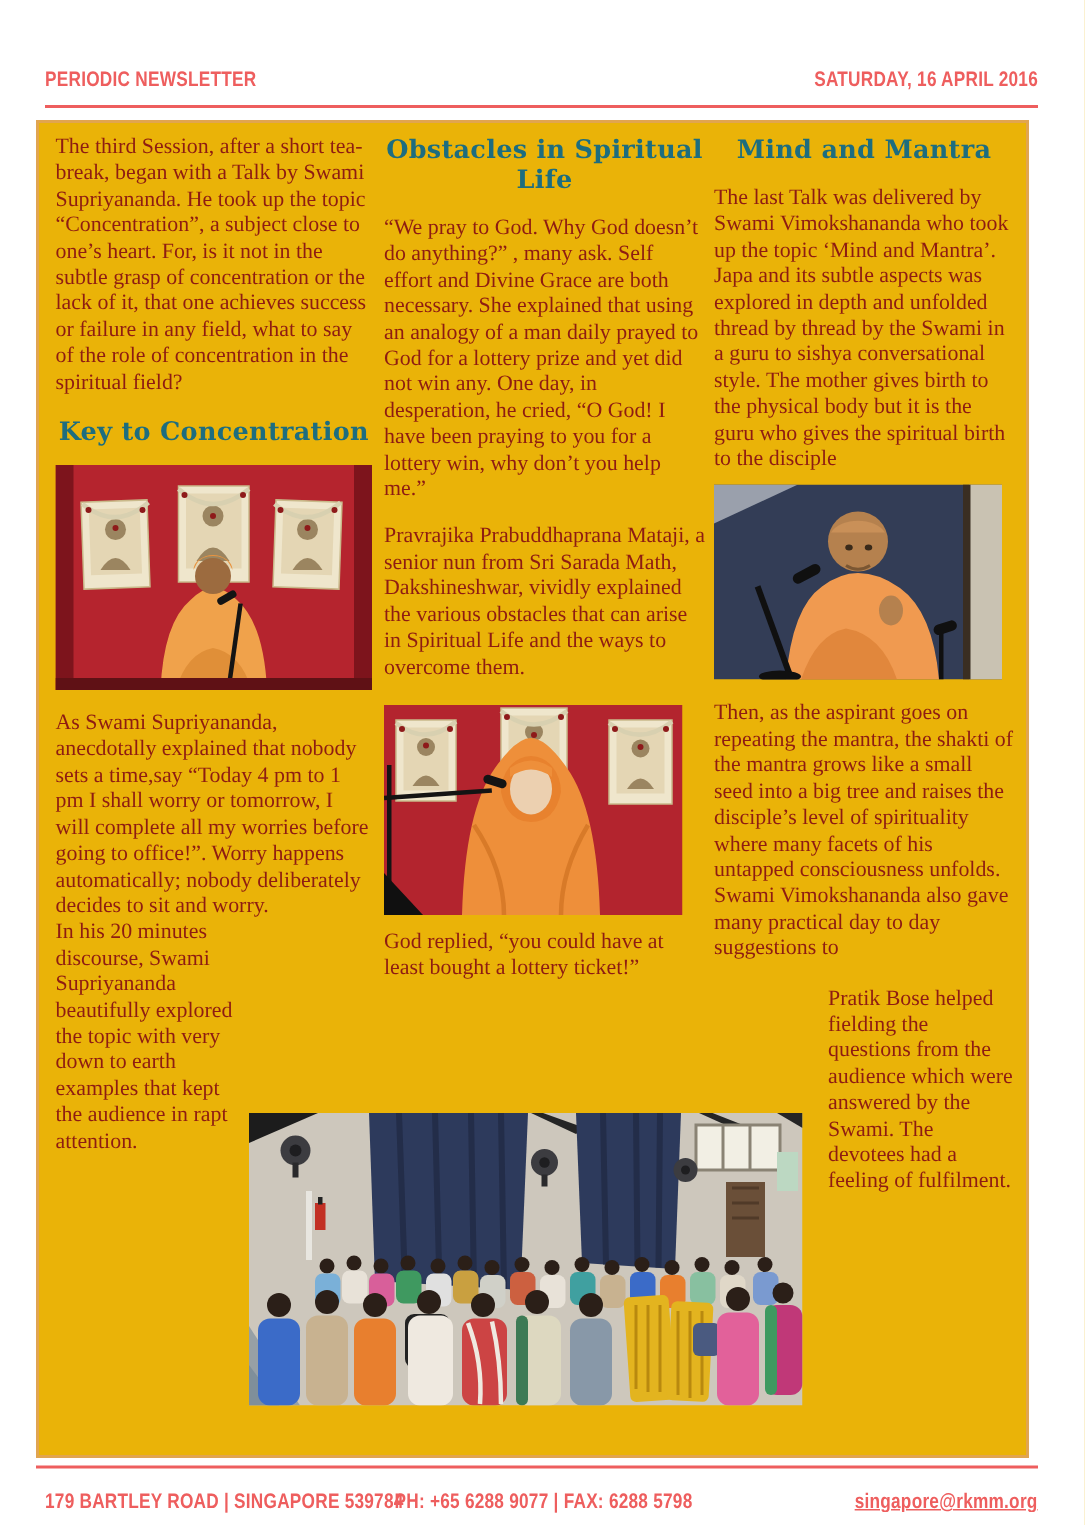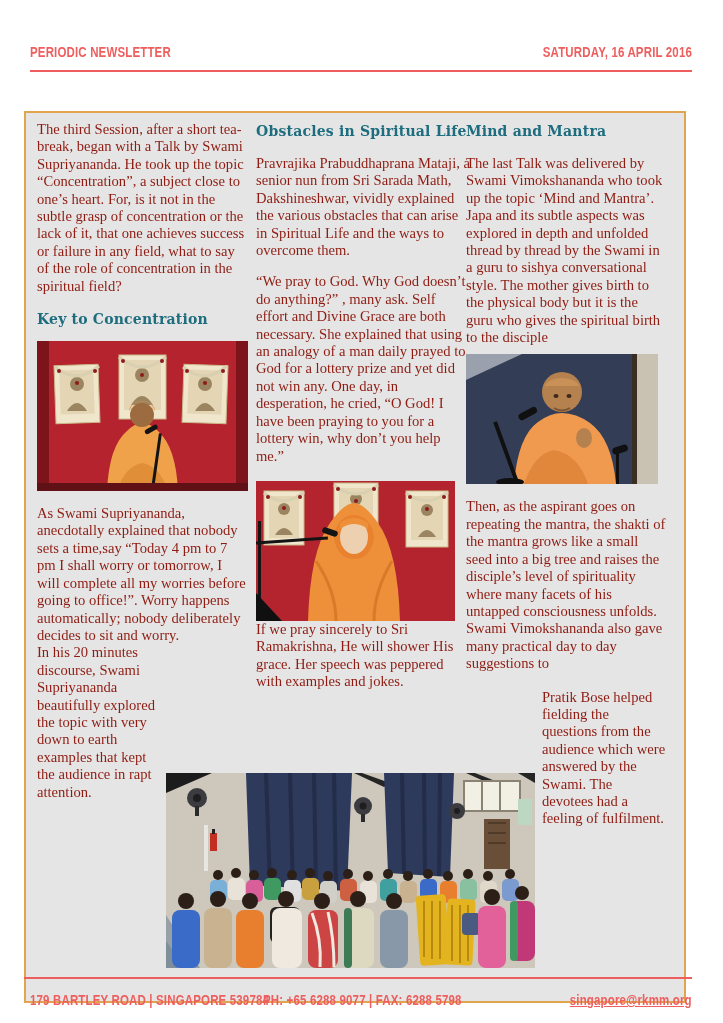--- a/index.html
+++ b/index.html
@@ -4,30 +4,30 @@
 <style>
   html,body{margin:0;padding:0;background:#ffffff;}
   .page{position:relative;width:723px;height:1023px;background:#ffffff;overflow:hidden;
         font-family:"Liberation Serif",serif;}
   .condensed{font-family:"Liberation Sans",sans-serif;font-weight:700;color:#ee5e5e;
              font-size:14px;letter-spacing:.2px;white-space:nowrap;}
   .hdr-left{position:absolute;left:30px;top:44px;transform:scaleX(.82);transform-origin:left center;}
   .hdr-right{position:absolute;right:31px;top:44px;transform:scaleX(.82);transform-origin:right center;}
   .hdr-rule{position:absolute;left:30px;top:70px;width:662px;height:2px;background:#ee5e5e;}
   .content-box{position:absolute;left:24px;top:80px;width:658px;height:888px;
-               border:2px solid #e1a550;background:#e5e5e5;overflow:hidden;margin-top:31px;}
+               border:2px solid #e1a550;background:#eab308;overflow:hidden;}
   .col{position:absolute;top:0;color:#8e1c12;font-size:14.6px;line-height:17.4px;}
   .col1{left:11px;width:211px;}
   .col2{left:230px;width:214px;}
-  .col3{left:440px;width:200px;}
+  .col3{left:450px;width:200px;}
   .col p{margin:0 0 0 0;}
   .gap-top{margin-top:14px !important;}
   .first{margin-top:8px !important;}
-  h2{font-family:"DejaVu Serif",serif;font-weight:bold;color:#1d6d7f;font-size:14px;
-     line-height:20px;margin:14px 0 0 0;letter-spacing:.2px;}
+  h2{font-family:"DejaVu Serif",serif;font-weight:bold;color:#1d6d7f;font-size:17px;
+     line-height:20px;margin:14px 0 0 0;letter-spacing:.2px;text-align:center;}
   .photo{display:block;margin-top:12px;}
   .narrow1{width:125px;}
   .narrow3a{margin-left:72px !important;width:128px;}
   .narrow3b{margin-left:76px !important;width:124px;margin-top:16px !important;}
   .photo4{position:absolute;left:140px;top:660px;width:369px;height:195px;}
   .ftr-rule{position:absolute;left:24px;top:977px;width:668px;height:2px;background:#ee5e5e;}
   .ftr-address{position:absolute;left:30px;top:992px;transform:scaleX(.82);transform-origin:left center;}
   .ftr-phone{position:absolute;left:263px;top:992px;transform:scaleX(.82);transform-origin:left center;}
   .ftr-email{position:absolute;right:31px;top:992px;transform:scaleX(.82);transform-origin:right center;
              text-decoration:underline;cursor:pointer;}
@@ -77,28 +77,28 @@
         </g>
         <path d="M70 150 q2 -45 20 -60 q8 -8 15 -8 q8 0 16 8 q18 16 20 60 z" fill="#f0a24b"></path>
         <path d="M80 150 q8 -25 25 -28 q18 3 26 28 z" fill="#e08f38"></path>
         <circle cx="105" cy="74" r="12" fill="#9c6b3f"></circle>
         <path d="M92 70 a13 10 0 0 1 26 0 l-2 -4 a12 9 0 0 0 -22 0 z" fill="#e89440"></path>
         <rect x="118" y="92" width="3" height="58" fill="#141414" transform="rotate(8 119 120)"></rect>
         <rect x="107" y="86" width="14" height="5" rx="2.5" fill="#141414" transform="rotate(-30 114 88)"></rect>
         <rect x="0" y="142" width="211" height="8" fill="#5f1115"></rect>
       </svg>
 
-      <p class="gap-top">As Swami Supriyananda, anecdotally explained that nobody sets a time,say “Today 4 pm to 7 pm I shall worry or tomorrow, I will complete all my worries before going to office!”. Worry happens automatically; nobody deliberately decides to sit and worry.</p>
+      <p class="gap-top">As Swami Supriyananda, anecdotally explained that nobody sets a time,say “Today 4 pm to 1 pm I shall worry or tomorrow, I will complete all my worries before going to office!”. Worry happens automatically; nobody deliberately decides to sit and worry.</p>
       <p class="narrow1">In his 20 minutes discourse, Swami Supriyananda beautifully explored the topic with very down to earth examples that kept the audience in rapt attention.</p>
     </div>
 
     <div class="col col2">
       <h2 class="first" style="margin-top:6px;">Obstacles in Spiritual Life</h2>
+      <p class="gap-top">“We pray to God. Why God doesn’t do anything?” , many ask. Self effort and Divine Grace are both necessary. She explained that using an analogy of a man daily prayed to God for a lottery prize and yet did not win any. One day, in desperation, he cried, “O God! I have been praying to you for a lottery win, why don’t you help me.”</p>
       <p class="gap-top">Pravrajika Prabuddhaprana Mataji, a senior nun from Sri Sarada Math, Dakshineshwar, vividly explained the various obstacles that can arise in Spiritual Life and the ways to overcome them.</p>
-      <p class="gap-top">“We pray to God. Why God doesn’t do anything?” , many ask. Self effort and Divine Grace are both necessary. She explained that using an analogy of a man daily prayed to God for a lottery prize and yet did not win any. One day, in desperation, he cried, “O God! I have been praying to you for a lottery win, why don’t you help me.”</p>
 
       <svg class="photo" style="margin-top:16px;" width="199" height="140" viewBox="0 0 199 140" xmlns="http://www.w3.org/2000/svg">
         <rect width="199" height="140" fill="#b3242e"></rect>
         <rect x="8" y="10" width="40" height="54" fill="#efe6cc" stroke="#c9b98a"></rect>
         <rect x="13" y="15" width="30" height="42" fill="#e4d6b4"></rect>
         <circle cx="28" cy="28" r="6" fill="#9b8560"></circle>
           <path d="M19 54 q9 -14 18 0 z" fill="#9b8560"></path>
         <rect x="78" y="2" width="44" height="42" fill="#efe6cc" stroke="#c9b98a"></rect>
         <rect x="83" y="7" width="34" height="32" fill="#e4d6b4"></rect>
         <circle cx="100" cy="18" r="6" fill="#9b8560"></circle>
@@ -122,21 +122,21 @@
         <path d="M78 58 a20 24 0 0 1 40 0 q-4 20 -20 20 q-16 0 -20 -20 z" fill="#e8822e"></path>
         <ellipse cx="98" cy="56" rx="14" ry="17" fill="#ecd0b0"></ellipse>
         <path d="M84 48 q14 -10 28 0 l0 -6 q-14 -10 -28 0 z" fill="#ee8f3a"></path>
         <path d="M60 80 q20 30 20 60 M136 80 q-18 30 -18 60" stroke="#d87a28" stroke-width="3" fill="none"></path>
         <rect x="0" y="58" width="72" height="3" fill="#141414" transform="rotate(-4 36 60)"></rect>
         <rect x="66" y="48" width="16" height="6" rx="3" fill="#141414" transform="rotate(18 74 51)"></rect>
         <rect x="2" y="40" width="3" height="100" fill="#141414"></rect>
         <path d="M0 112 L26 140 L0 140 z" fill="#101010"></path>
       </svg>
 
-      <p>If we pray sincerely to Sri Ramakrishna, He will shower His grace. Her speech was peppered with examples and jokes.</p>
+      <p style="margin-top:10px;">God replied, “you could have at least bought a lottery ticket!”</p>
     </div>
 
     <div class="col col3">
       <h2 class="first" style="margin-top:6px;">Mind and Mantra</h2>
       <p class="gap-top">The last Talk was delivered by Swami Vimokshananda who took up the topic ‘Mind and Mantra’. Japa and its subtle aspects was explored in depth and unfolded thread by thread  by the Swami in a guru to sishya conversational style. The mother gives birth to the physical body but it is the guru who gives the spiritual birth to the disciple</p>
 
       <svg class="photo" style="margin-top:8px;" width="192" height="130" viewBox="0 0 192 130" xmlns="http://www.w3.org/2000/svg">
         <rect width="192" height="130" fill="#333d56"></rect>
         <path d="M0 0 L56 0 L0 26 z" fill="#9aa0ac"></path>
         <rect x="170" width="22" height="130" fill="#c9c2b2"></rect>

